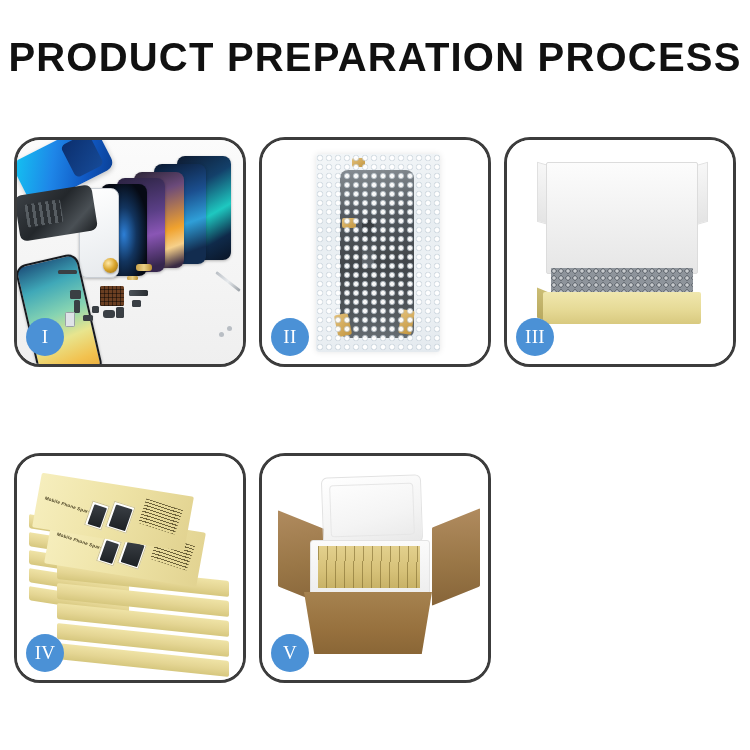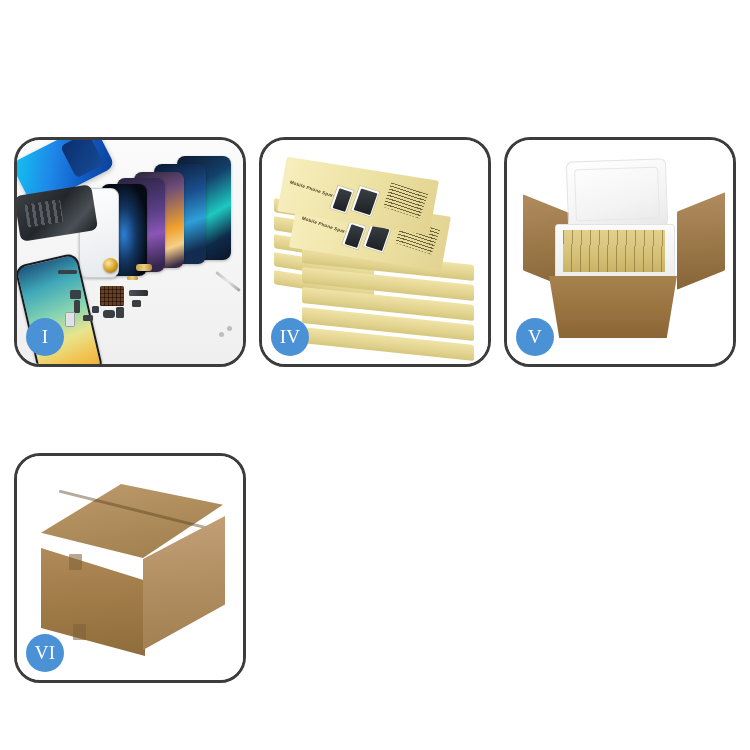--- a/index.html
+++ b/index.html
@@ -362,20 +362,21 @@
   .c6-tab {
     position:absolute;
     background: rgba(126,96,54,.55);
     border-radius:1px;
   }
 </style>
 </head>
 <body>
 
 <div class="header">
+  <h1 class="title">PRODUCT PREPARATION PROCESS</h1>
 </div>
 
 <div class="grid">
 
   <div class="panel">
     <div class="panel-stage p1">
       <div class="ph ph-fan1"></div>
       <div class="ph ph-fan2"></div>
       <div class="ph ph-fan3"></div>
       <div class="ph ph-fan4"></div>
@@ -399,21 +400,45 @@
       <div class="chip" style="left:99px;top:167px;width:8px;height:11px;"></div>
       <div class="chip" style="left:48px;top:172px;width:8px;height:13px;background:#dfe3e7;border:1px solid #9aa0a6;"></div>
       <div class="chip" style="left:66px;top:175px;width:10px;height:6px;"></div>
       <div class="tweezer" style="left:196px;top:140px;width:30px;height:3px;transform:rotate(38deg);"></div>
       <div class="chip" style="left:210px;top:186px;width:5px;height:5px;border-radius:50%;background:#b9bec4;"></div>
       <div class="chip" style="left:202px;top:192px;width:5px;height:5px;border-radius:50%;background:#b9bec4;"></div>
     </div>
     <div class="badge">I</div>
   </div>
 
-
+  <div class="panel">
+    <div class="panel-stage p2">
+      <div class="bubblebag">
+        <div class="innerpart"></div>
+        <div class="tape" style="left:36px;top:4px;width:13px;height:9px;"></div>
+        <div class="tape" style="left:26px;top:64px;width:14px;height:10px;"></div>
+        <div class="tape" style="left:20px;top:160px;width:14px;height:22px;transform:rotate(-12deg);"></div>
+        <div class="tape" style="left:84px;top:156px;width:13px;height:24px;transform:rotate(9deg);"></div>
+        <div class="bubbletex"></div>
+      </div>
+    </div>
+    <div class="badge">II</div>
+  </div>
+
+  <div class="panel">
+    <div class="panel-stage p3">
+      <div class="b3-lid-flapL"></div>
+      <div class="b3-lid-flapR"></div>
+      <div class="b3-lid"></div>
+      <div class="b3-inner"></div>
+      <div class="b3-side"></div>
+      <div class="b3-front"></div>
+    </div>
+    <div class="badge">III</div>
+  </div>
 
   <div class="panel">
     <div class="panel-stage p4">
       <div class="stack">
 
         <div class="sbox" style="left:2px;top:42px;width:100px;height:14px;transform:skewY(9deg);"></div>
         <div class="sbox" style="left:2px;top:60px;width:100px;height:14px;transform:skewY(9deg);"></div>
         <div class="sbox" style="left:2px;top:78px;width:100px;height:14px;transform:skewY(9deg);"></div>
         <div class="sbox" style="left:2px;top:96px;width:100px;height:14px;transform:skewY(9deg);"></div>
         <div class="sbox" style="left:2px;top:114px;width:100px;height:14px;transform:skewY(9deg);"></div>
@@ -456,25 +481,14 @@
       <div class="c5-flapL"></div>
       <div class="c5-flapR"></div>
       <div class="c5-foamlid"></div>
       <div class="c5-foambox"></div>
       <div class="c5-inner"></div>
       <div class="c5-body"></div>
     </div>
     <div class="badge">V</div>
   </div>
 
-  <div class="panel">
-    <div class="panel-stage p6">
-      <div class="c6-top"></div>
-      <div class="c6-seam"></div>
-      <div class="c6-left"></div>
-      <div class="c6-right"></div>
-      <div class="c6-tab" style="left:52px;top:98px;width:13px;height:16px;"></div>
-      <div class="c6-tab" style="left:56px;top:168px;width:13px;height:16px;"></div>
-    </div>
-    <div class="badge">VI</div>
-  </div>
 
 </div>
 
 </body></html>

